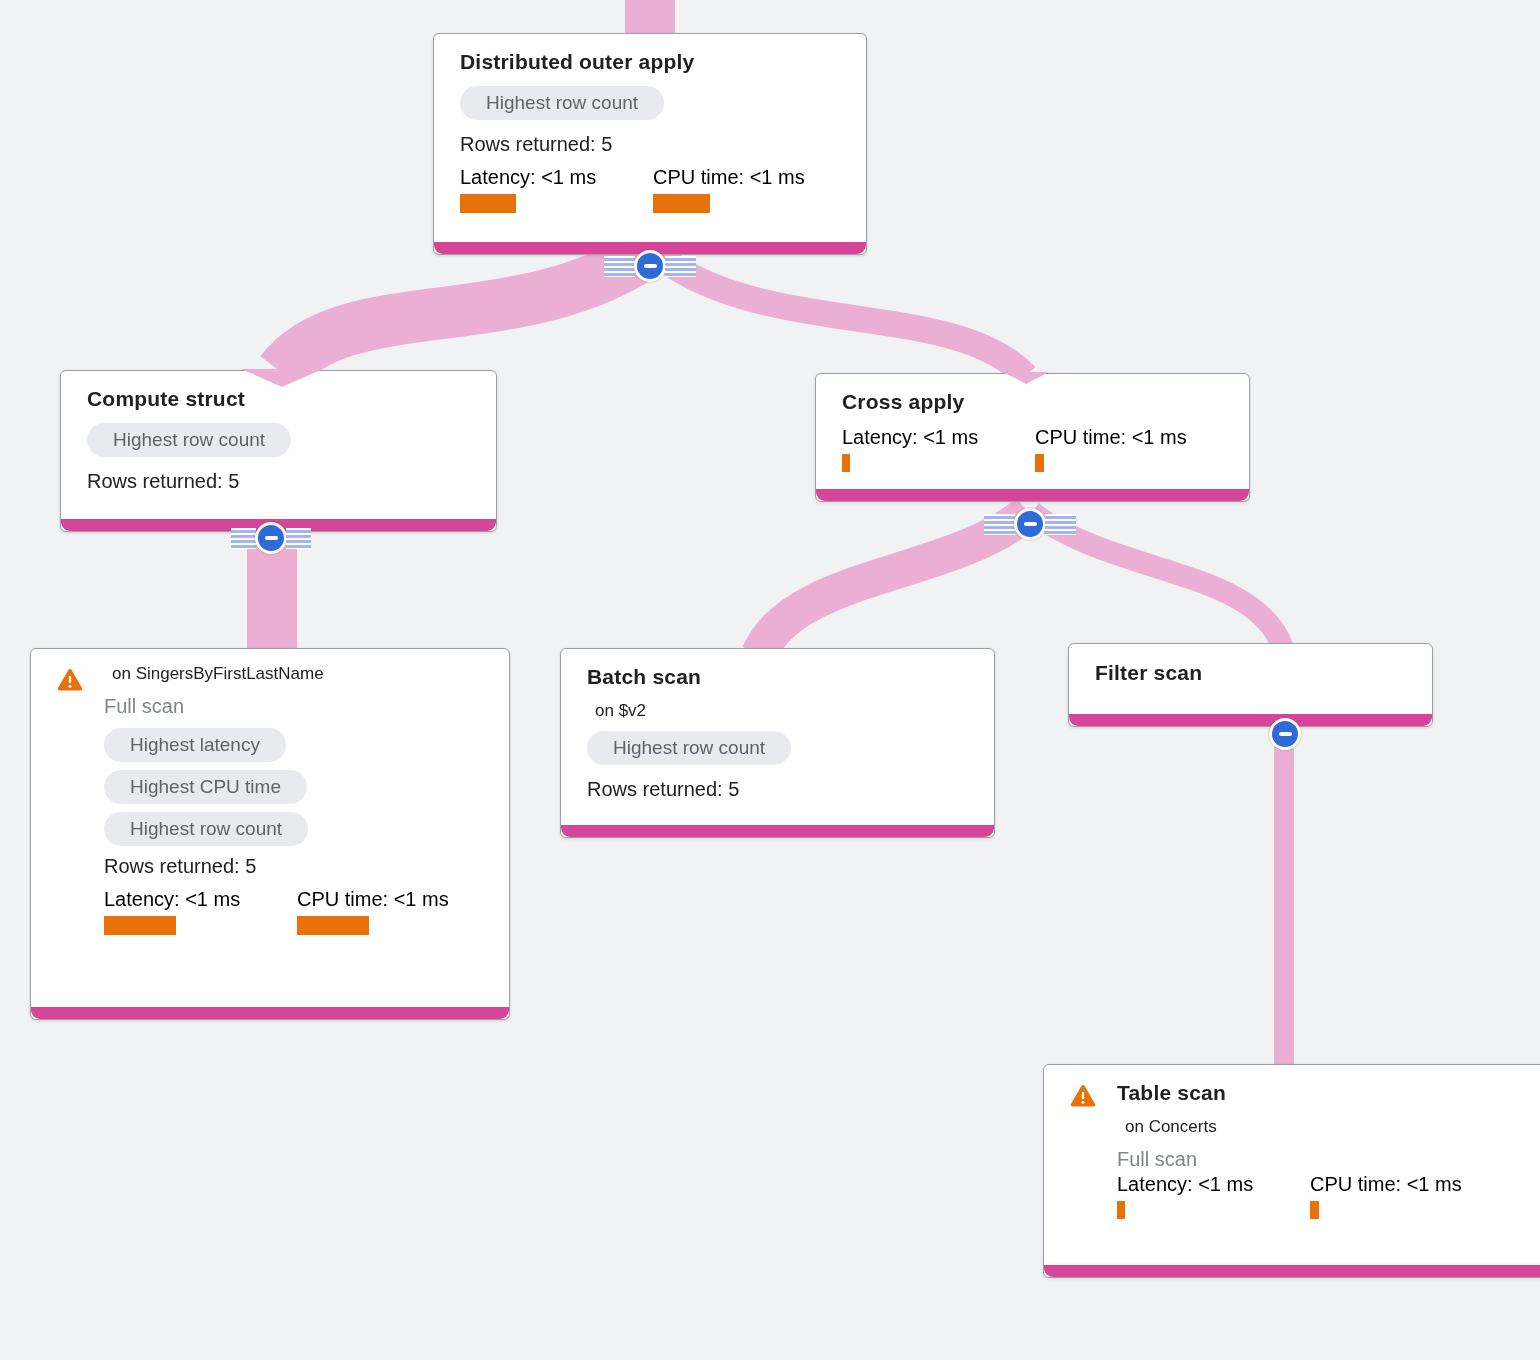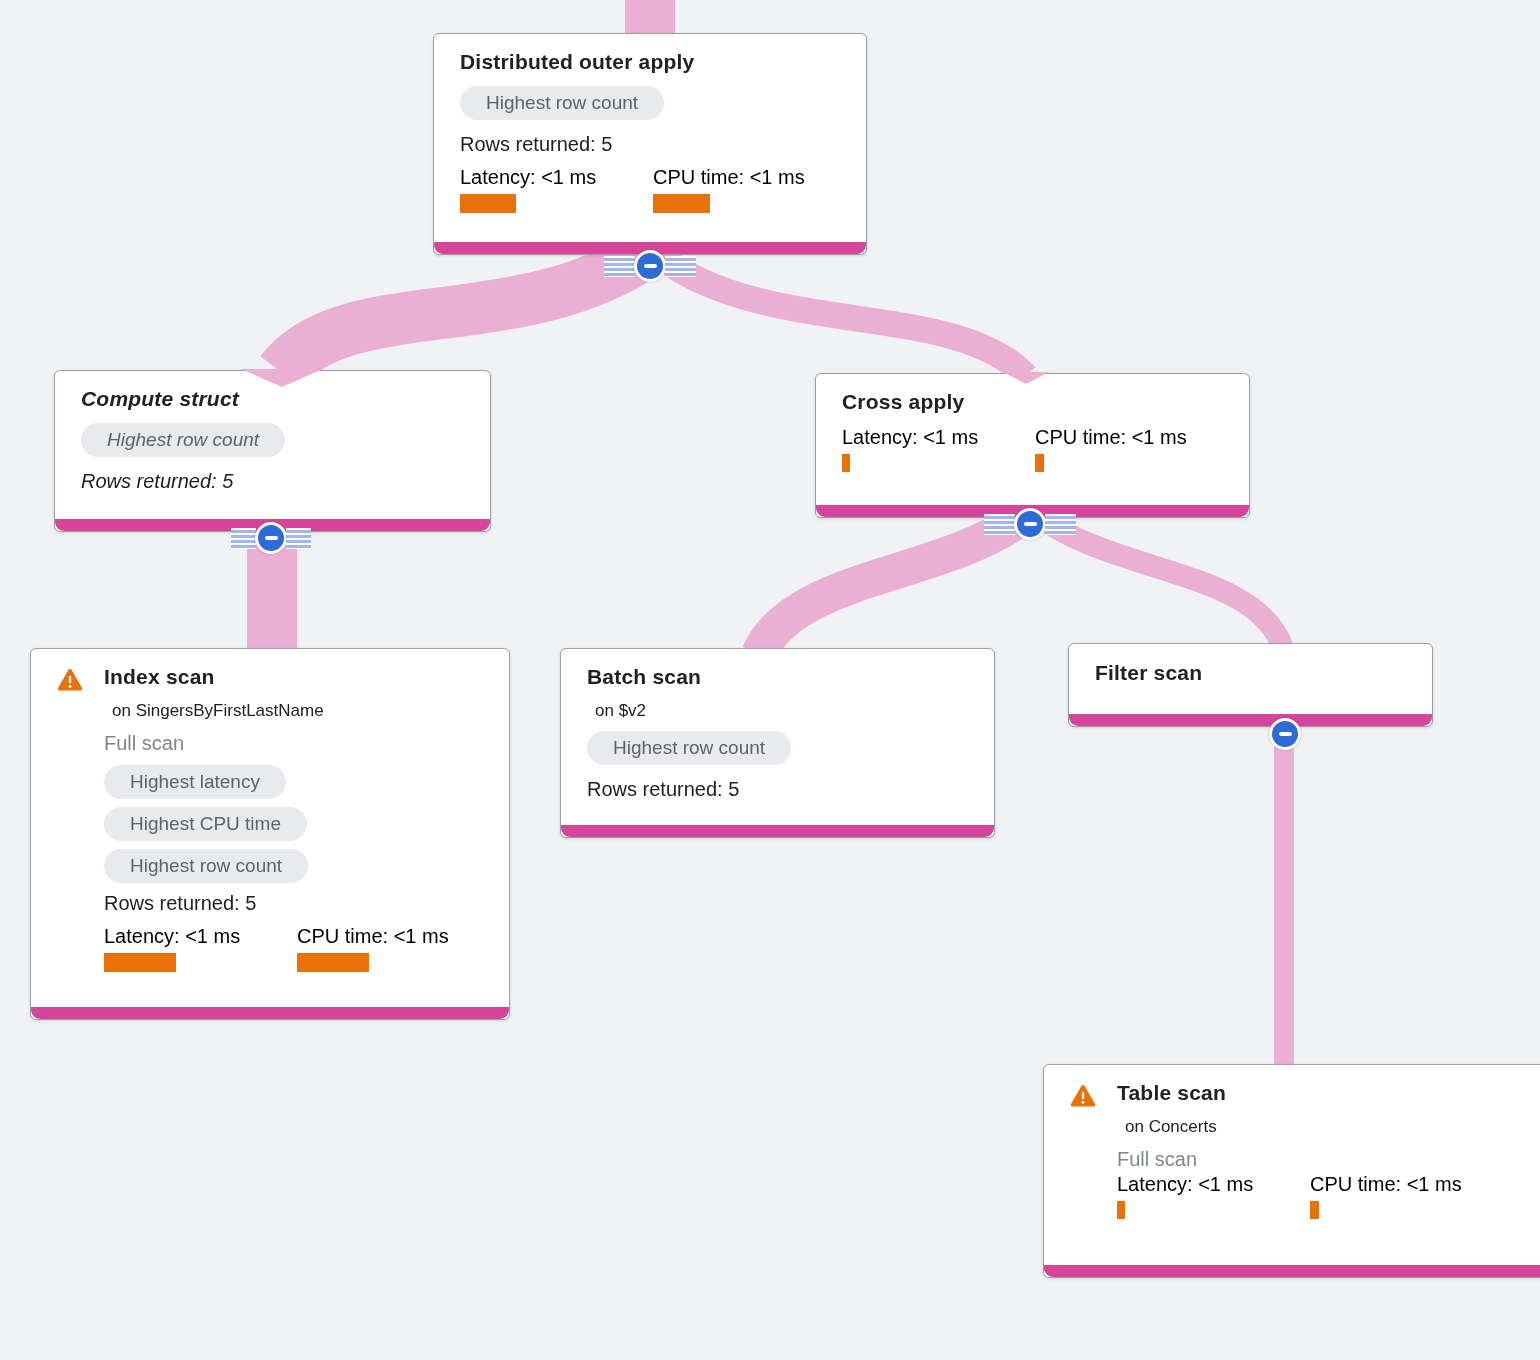--- a/index.html
+++ b/index.html
@@ -112,32 +112,32 @@
           <div class="metric">
             <div class="metric-label">CPU time: &lt;1 ms</div>
             <div class="metric-bar" style="width: 57px;"></div>
           </div>
         </div>
       </div>
     </div>
     <div class="accent-bar"></div>
   </div>
 
-  <div class="card" style="left:54px;top:370px;width:437px;height:162px;font-style:italic;">
+  <div class="card" style="left:60px;top:370px;width:437px;height:162px;">
     <div class="card-body">
       <div class="content-col">
         <div class="title">Compute struct</div>
         <div class="badge">Highest row count</div>
         <div class="rows">Rows returned: 5</div>
       </div>
     </div>
     <div class="accent-bar"></div>
   </div>
 
-  <div class="card" style="left:815px;top:373px;width:435px;height:145px;">
+  <div class="card" style="left:815px;top:373px;width:435px;height:129px;">
     <div class="card-body">
       <div class="content-col">
         <div class="title">Cross apply</div>
         <div class="metrics" style="margin-top:0;">
           <div class="metric">
             <div class="metric-label">Latency: &lt;1 ms</div>
             <div class="metric-bar tall" style="width: 8px;"></div>
           </div>
           <div class="metric">
             <div class="metric-label">CPU time: &lt;1 ms</div>
@@ -152,21 +152,20 @@
   <div class="card" style="left:30px;top:648px;width:480px;height:372px;">
     <div class="card-body">
       <div class="icon-col">
         <svg class="warning-svg" width="26" height="24" viewBox="0 0 24 22">
           <path d="M10.6 1.6 L0.9 18.4 C0.3 19.5 1.1 20.8 2.3 20.8 L21.7 20.8 C22.9 20.8 23.7 19.5 23.1 18.4 L13.4 1.6 C12.8 0.5 11.2 0.5 10.6 1.6 Z" fill="#e8710a"></path>
           <rect x="10.9" y="7" width="2.2" height="7" rx="1.1" fill="#ffffff"></rect>
           <circle cx="12" cy="17" r="1.3" fill="#ffffff"></circle>
         </svg>
       </div>
       <div class="content-col">
-        <div class="title">Index scan</div>
         <div class="on-text">on SingersByFirstLastName</div>
         <div class="sub-text">Full scan</div>
         <div class="badge-stack">
           <div class="badge">Highest latency</div>
           <div class="badge">Highest CPU time</div>
           <div class="badge">Highest row count</div>
         </div>
         <div class="rows">Rows returned: 5</div>
         <div class="metrics">
           <div class="metric">

